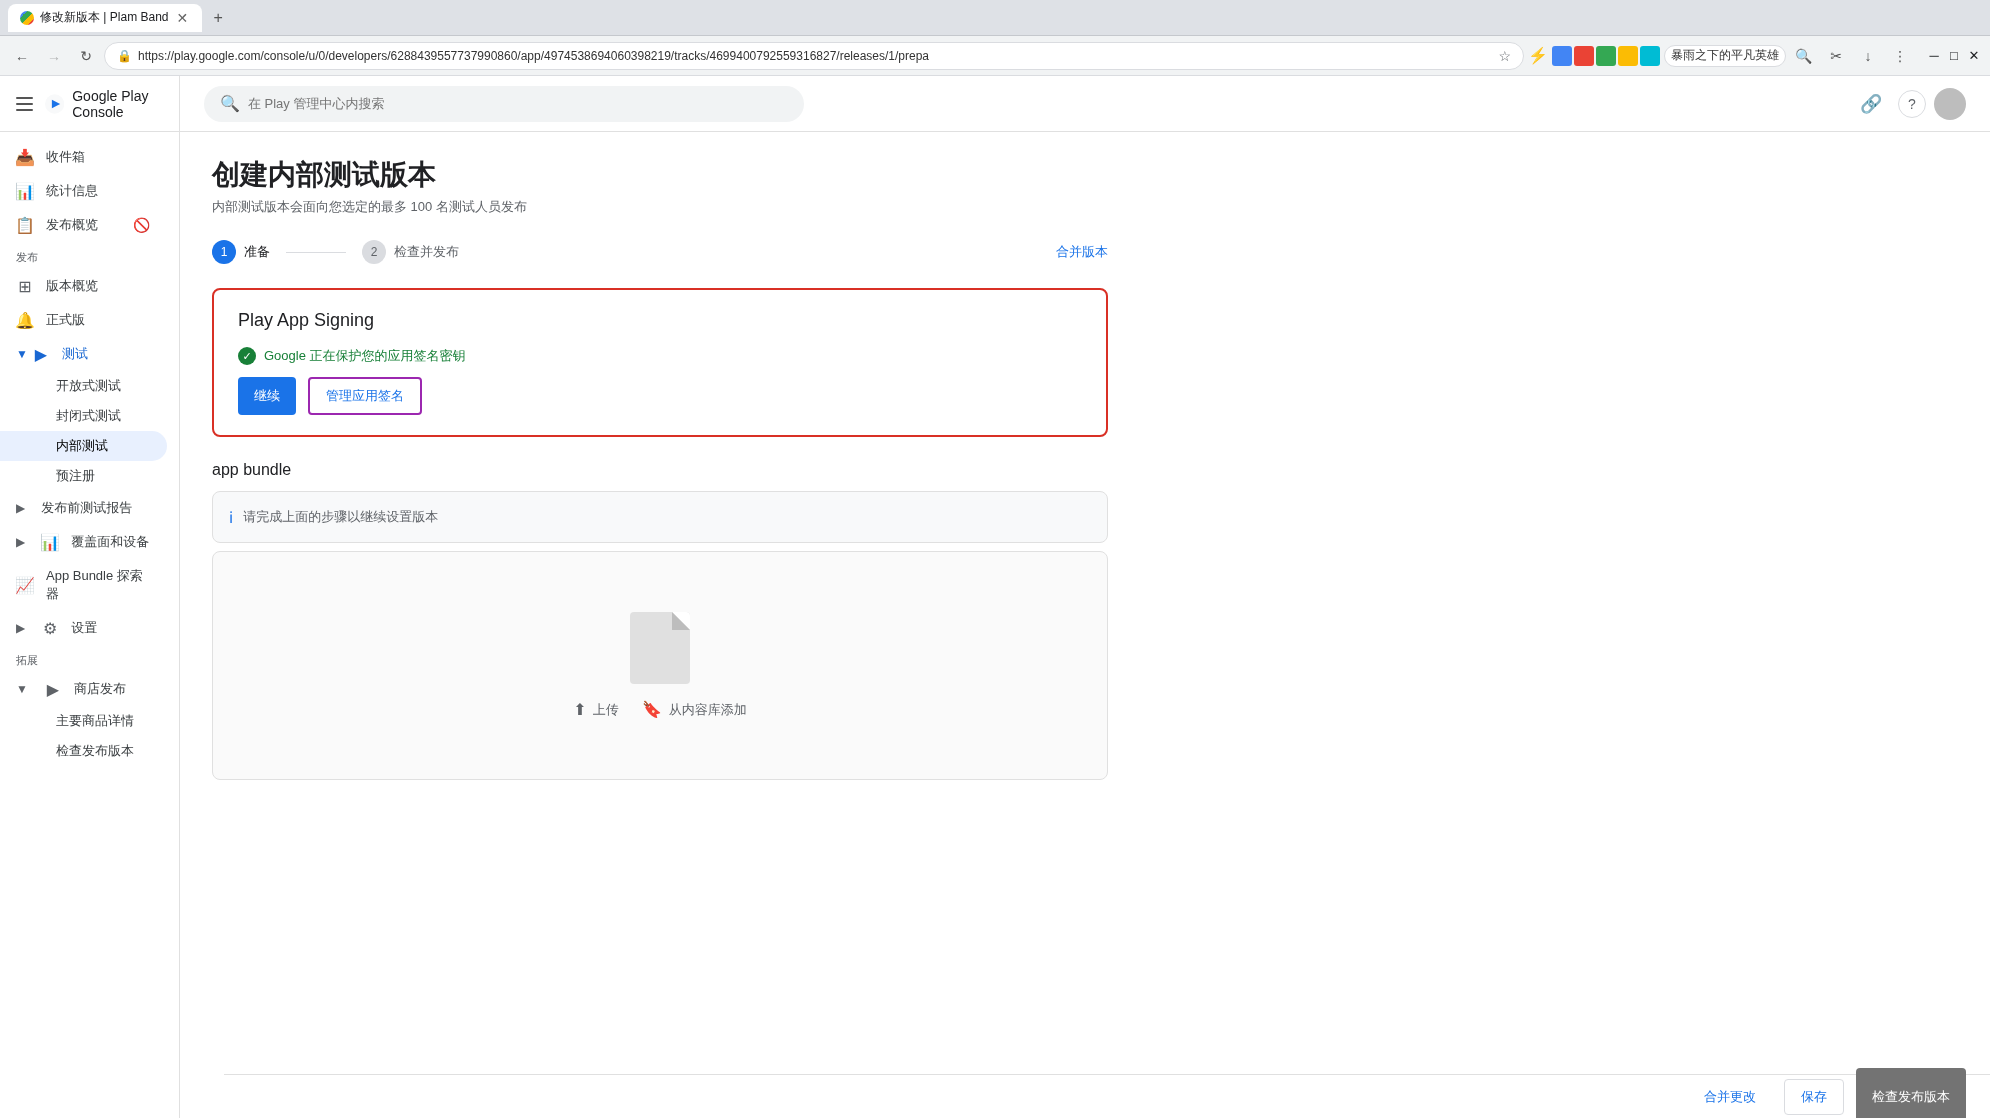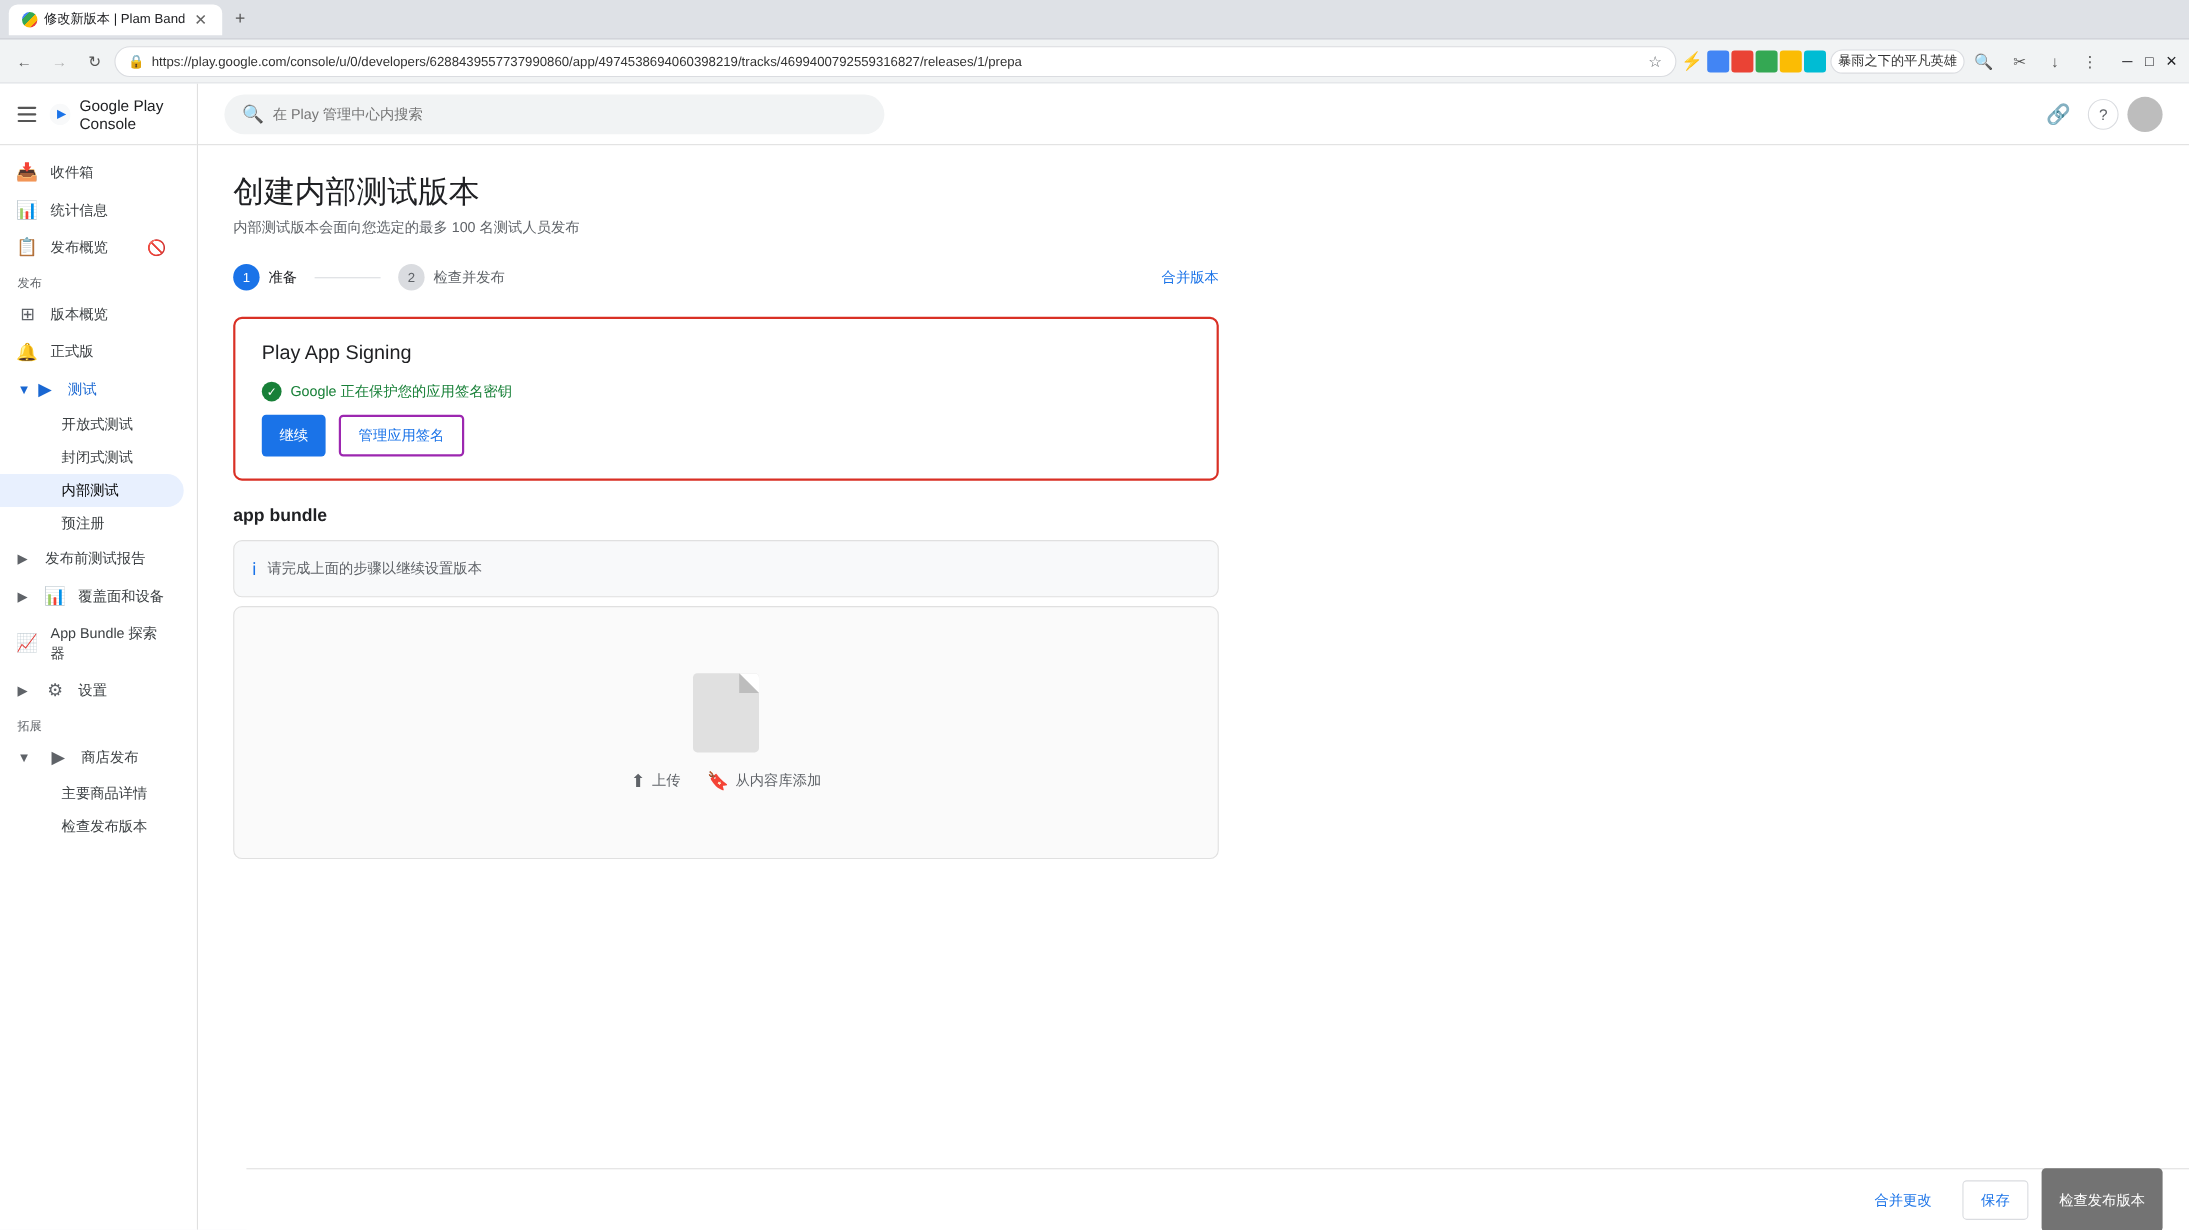--- a/index.html
+++ b/index.html
@@ -48,21 +48,21 @@
     .search-bar { flex: 1; max-width: 600px; display: flex; align-items: center; background: #f1f3f4; border-radius: 24px; padding: 0 16px; height: 36px; gap: 8px; }
     .search-icon { color: #5f6368; font-size: 16px; }
     .search-input { background: none; border: none; outline: none; font-size: 13px; color: #3c4043; flex: 1; }
     .top-bar-right { margin-left: auto; display: flex; align-items: center; gap: 8px; }
     .top-bar-icon-btn { width: 36px; height: 36px; border-radius: 50%; display: flex; align-items: center; justify-content: center; cursor: pointer; color: #5f6368; font-size: 18px; }
     .avatar { width: 32px; height: 32px; border-radius: 50%; background: #bdbdbd; cursor: pointer; }
     
     
     .page-content { padding: 24px 32px; max-width: 960px; }
     
-    .page-title { font-size: 28px; font-weight: 400; color: #202124; margin-bottom: 4px; }
+    .page-title { font-size: 28px; font-weight: 700; color: #202124; margin-bottom: 4px; }
     .page-subtitle { font-size: 13px; color: #5f6368; margin-bottom: 24px; }
     
     
     .steps-bar { display: flex; align-items: center; gap: 16px; margin-bottom: 24px; }
     .step { display: flex; align-items: center; gap: 8px; }
     .step-circle { width: 24px; height: 24px; border-radius: 50%; background: #1a73e8; color: #fff; display: flex; align-items: center; justify-content: center; font-size: 12px; font-weight: 500; }
     .step-circle.inactive { background: #dadce0; color: #5f6368; }
     .step-label { font-size: 13px; color: #202124; }
     .step-label.inactive { color: #5f6368; }
     .step-connector { width: 60px; height: 1px; background: #dadce0; }
@@ -73,40 +73,40 @@
     .signing-title { font-size: 18px; font-weight: 400; color: #202124; margin-bottom: 16px; }
     .signing-status { display: flex; align-items: center; gap: 8px; color: #188038; font-size: 13px; margin-bottom: 12px; }
     .check-icon { width: 18px; height: 18px; background: #188038; border-radius: 50%; color: #fff; display: flex; align-items: center; justify-content: center; font-size: 11px; }
     .signing-desc { font-size: 13px; color: #3c4043; line-height: 1.6; margin-bottom: 16px; }
     .signing-link { color: #1a73e8; cursor: pointer; text-decoration: none; }
     .signing-actions { display: flex; gap: 12px; }
     .btn-primary { background: #1a73e8; color: #fff; border: none; border-radius: 4px; padding: 8px 16px; font-size: 13px; cursor: pointer; font-weight: 500; }
     .btn-outlined { background: #fff; color: #1a73e8; border: 2px solid #9c27b0; border-radius: 4px; padding: 8px 16px; font-size: 13px; cursor: pointer; font-weight: 500; }
     
     
-    .section-title { font-size: 16px; font-weight: 700; color: #202124; margin-bottom: 12px; }
+    .section-title { font-size: 16px; font-weight: 400; color: #202124; margin-bottom: 12px; }
     .info-box { background: #f8f9fa; border: 1px solid #e0e0e0; border-radius: 8px; padding: 14px 16px; display: flex; align-items: center; gap: 10px; margin-bottom: 8px; }
     .info-icon { color: #1a73e8; font-size: 16px; }
     .info-text { font-size: 13px; color: #5f6368; }
     
     .upload-area { border: 1px solid #e0e0e0; border-radius: 8px; padding: 60px 20px; display: flex; flex-direction: column; align-items: center; justify-content: center; gap: 16px; background: #fafafa; min-height: 200px; margin-bottom: 24px; }
     .upload-actions { display: flex; gap: 24px; align-items: center; }
     .upload-action-btn { display: flex; align-items: center; gap: 6px; color: #5f6368; font-size: 13px; cursor: pointer; }
     .upload-action-icon { font-size: 16px; }
     
     
     .version-section { margin-bottom: 24px; }
     .version-section-title { font-size: 20px; font-weight: 400; margin-bottom: 16px; }
     .form-field { margin-bottom: 12px; }
     .form-label { font-size: 13px; color: #3c4043; margin-bottom: 4px; }
     .form-label .required { color: #d93025; }
     .form-input { width: 100%; border: 1px solid #dadce0; border-radius: 4px; padding: 8px 12px; font-size: 13px; outline: none; }
     
     
-    .bottom-bar { position: fixed; bottom: 0; right: 0; left: 224px; height: 56px; background: #fff; border-top: 1px solid #e0e0e0; display: flex; align-items: center; justify-content: flex-end; padding: 0 24px; gap: 12px; z-index: 20; }
+    .bottom-bar { position: fixed; bottom: 0; right: 0; left: 224px; height: 44px; background: #fff; border-top: 1px solid #e0e0e0; display: flex; align-items: center; justify-content: flex-end; padding: 0 24px; gap: 12px; z-index: 20; }
     .btn-text { background: none; border: none; color: #1a73e8; font-size: 13px; cursor: pointer; padding: 8px 16px; border-radius: 4px; font-weight: 500; }
     .btn-save { background: #fff; border: 1px solid #dadce0; color: #1a73e8; font-size: 13px; cursor: pointer; padding: 8px 16px; border-radius: 4px; font-weight: 500; }
     .btn-review { background: #737373; color: #fff; border: none; font-size: 13px; cursor: pointer; padding: 20px 16px; border-radius: 4px; font-weight: 500; }
   </style>
 </head>
 <body>
 
 <div class="browser-chrome">
   <div class="browser-tab">
     <div class="browser-tab-icon" style="background: linear-gradient(135deg, #4285f4 25%, #34a853 25% 50%, #fbbc04 50% 75%, #ea4335 75%); border-radius: 50%;"></div>

